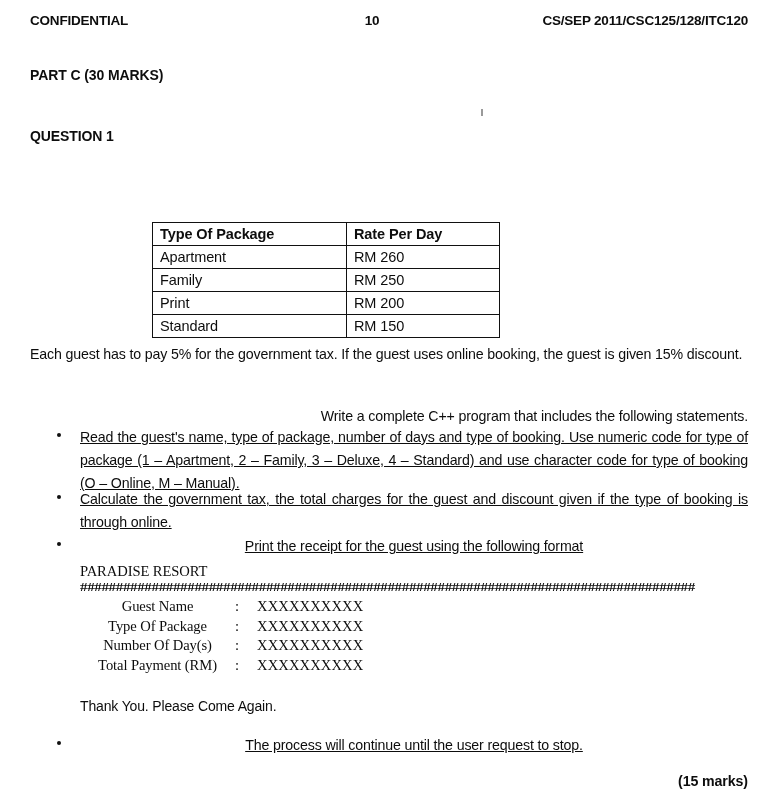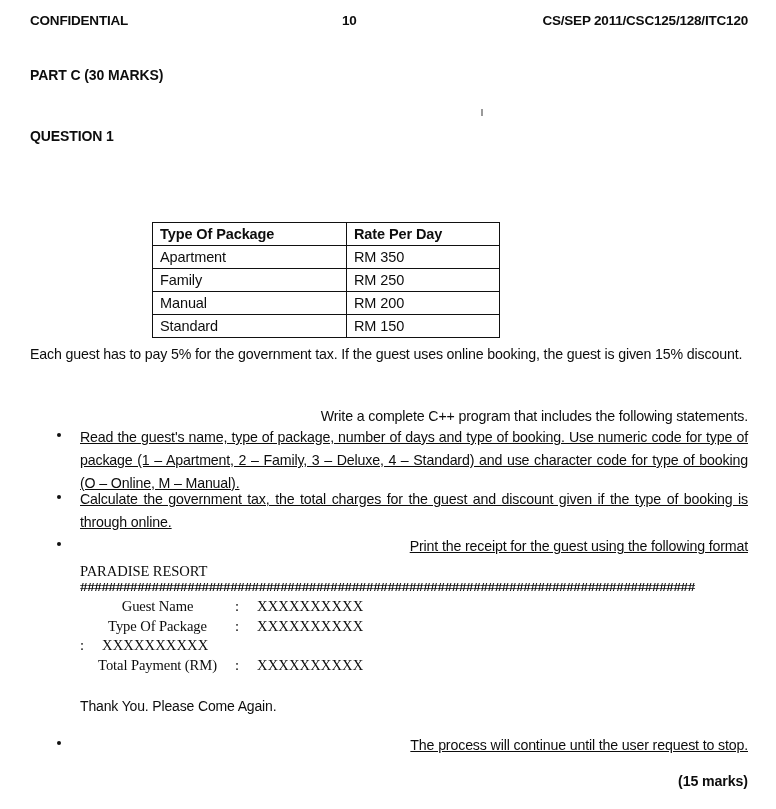--- a/index.html
+++ b/index.html
@@ -36,21 +36,21 @@
     position: absolute;
     left: 0;
     top: 0;
     white-space: nowrap;
   }
   .hdr-center {
     position: absolute;
     left: 312px;
     top: 0;
     width: 60px;
-    text-align: left;
+    text-align: center;
     white-space: nowrap;
   }
   .hdr-right {
     position: absolute;
     right: 0;
     top: 0;
     white-space: nowrap;
   }
 
   
@@ -139,21 +139,21 @@
     position: relative;
     font-size: 14.2px;
     line-height: 23px;
     text-align: justify;
     letter-spacing: -0.15px;
     padding-left: 50px;
     margin-bottom: 1px;
     text-decoration: underline;
   }
   .bullet-item.last-flat {
-    text-align: right;
+    text-align: center;
   }
   .bullet-dot {
     position: absolute;
     left: 27px;
     top: 7px;
     width: 4px;
     height: 4px;
     background: #111;
     border-radius: 50%;
   }
@@ -262,28 +262,28 @@
   <table class="rate-table">
     <thead>
       <tr>
         <th class="col-pkg">Type Of Package</th>
         <th class="col-rate">Rate Per Day</th>
       </tr>
     </thead>
     <tbody>
       <tr>
         <td>Apartment</td>
-        <td>RM 350</td>
+        <td>RM 260</td>
       </tr>
       <tr>
         <td>Family</td>
         <td>RM 250</td>
       </tr>
       <tr>
-        <td>Manual</td>
+        <td>Print</td>
         <td>RM 200</td>
       </tr>
       <tr>
         <td>Standard</td>
         <td>RM 150</td>
       </tr>
     </tbody>
   </table>
 
   <div class="para para-tax">Each guest has to pay 5% for the government tax. If the guest uses online booking, the guest is given 15% discount.</div>
@@ -316,20 +316,21 @@
         <span class="rcp-label">Guest Name</span>
         <span class="rcp-colon">:</span>
         <span class="rcp-value">XXXXXXXXXX</span>
       </div>
       <div class="receipt-row">
         <span class="rcp-label">Type Of Package</span>
         <span class="rcp-colon">:</span>
         <span class="rcp-value">XXXXXXXXXX</span>
       </div>
       <div class="receipt-row">
+        <span class="rcp-label">Number Of Day(s)</span>
         <span class="rcp-colon">:</span>
         <span class="rcp-value">XXXXXXXXXX</span>
       </div>
       <div class="receipt-row">
         <span class="rcp-label">Total Payment (RM)</span>
         <span class="rcp-colon">:</span>
         <span class="rcp-value">XXXXXXXXXX</span>
       </div>
     </div>
   </div>

